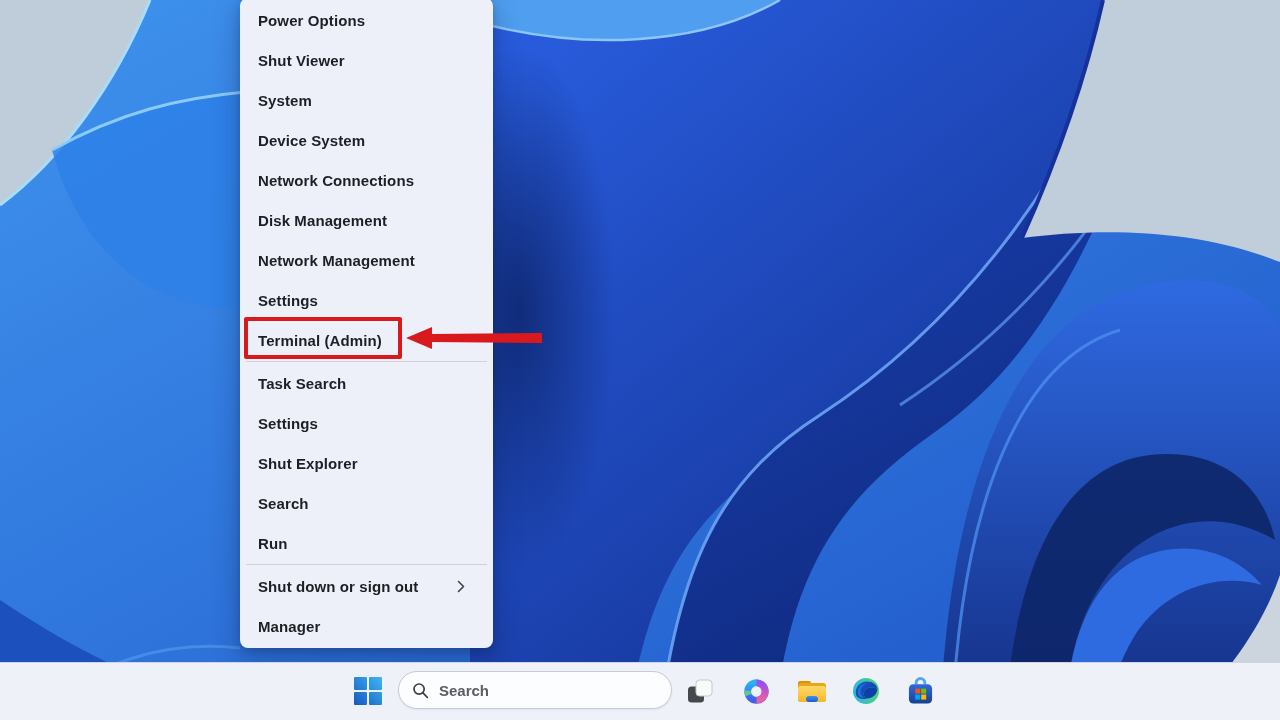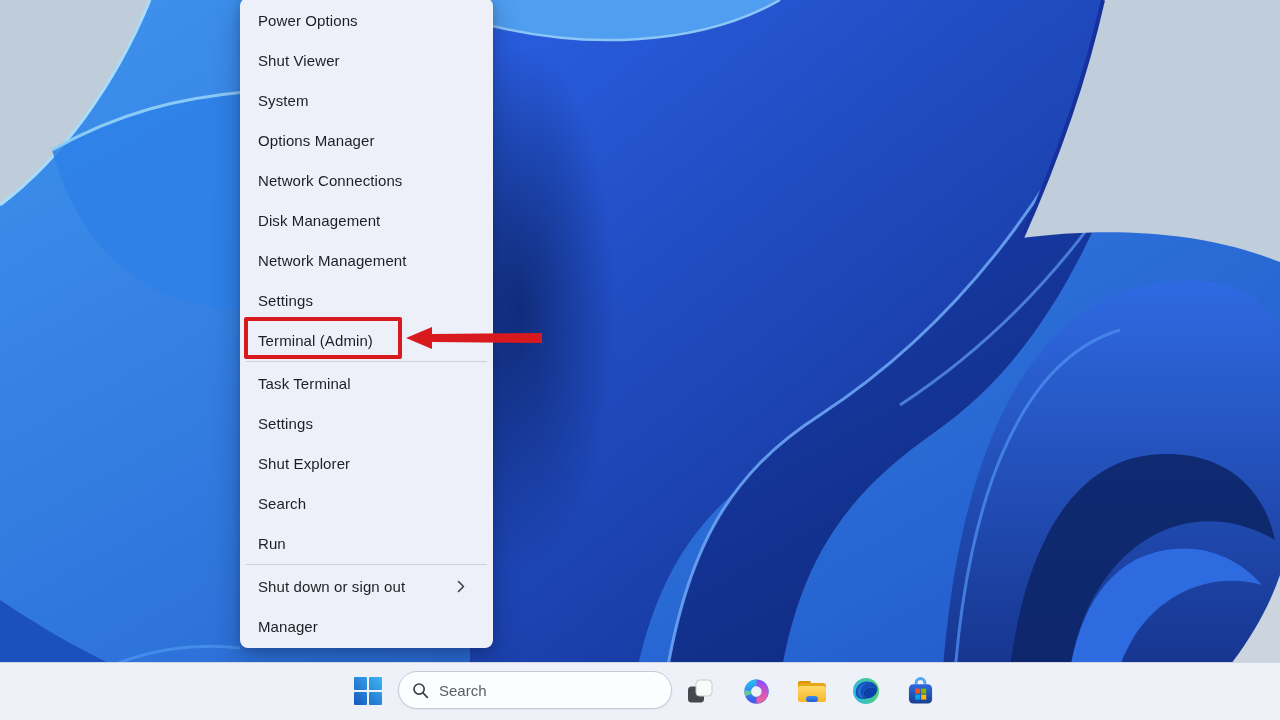--- a/index.html
+++ b/index.html
@@ -1,20 +1,21 @@
 <!DOCTYPE html>
 <html style="--annot: #d81a1f;"><head>
 <meta charset="utf-8">
 <style>
   html,body{margin:0;padding:0;background:#222;}
   .stage{
     position:relative;width:1280px;height:720px;overflow:hidden;
     font-family:"Liberation Sans",sans-serif;
     -webkit-font-smoothing:antialiased;
     background:#14532d;
+    font-weight:bold;
   }
   .wallpaper{position:absolute;left:0;top:0;width:1280px;height:720px;display:block;}
 
   
   .wx-menu{
     position:absolute;left:240px;top:-2px;width:253px;height:650px;
     background:#edf0f8;border-radius:8px;
     box-shadow:0 10px 28px rgba(10,20,50,.30), 0 2px 8px rgba(10,20,50,.18);
     padding:2px 0;box-sizing:border-box;z-index:3;
   }
@@ -124,40 +125,40 @@
       <div class="menu-item">
         <span class="mi-label">Power Options</span>
       </div>
       <div class="menu-item">
         <span class="mi-label">Shut Viewer</span>
       </div>
       <div class="menu-item">
         <span class="mi-label">System</span>
       </div>
       <div class="menu-item">
-        <span class="mi-label">Options Manager</span>
+        <span class="mi-label">Device System</span>
       </div>
       <div class="menu-item">
         <span class="mi-label">Network Connections</span>
       </div>
       <div class="menu-item">
         <span class="mi-label">Disk Management</span>
       </div>
       <div class="menu-item">
         <span class="mi-label">Network Management</span>
       </div>
       <div class="menu-item">
         <span class="mi-label">Settings</span>
       </div>
       <div class="menu-item">
         <span class="mi-label">Terminal (Admin)</span>
       </div>
       <div class="menu-separator"></div>
       <div class="menu-item">
-        <span class="mi-label">Task Terminal</span>
+        <span class="mi-label">Task Search</span>
       </div>
       <div class="menu-item">
         <span class="mi-label">Settings</span>
       </div>
       <div class="menu-item">
         <span class="mi-label">Shut Explorer</span>
       </div>
       <div class="menu-item">
         <span class="mi-label">Search</span>
       </div>

